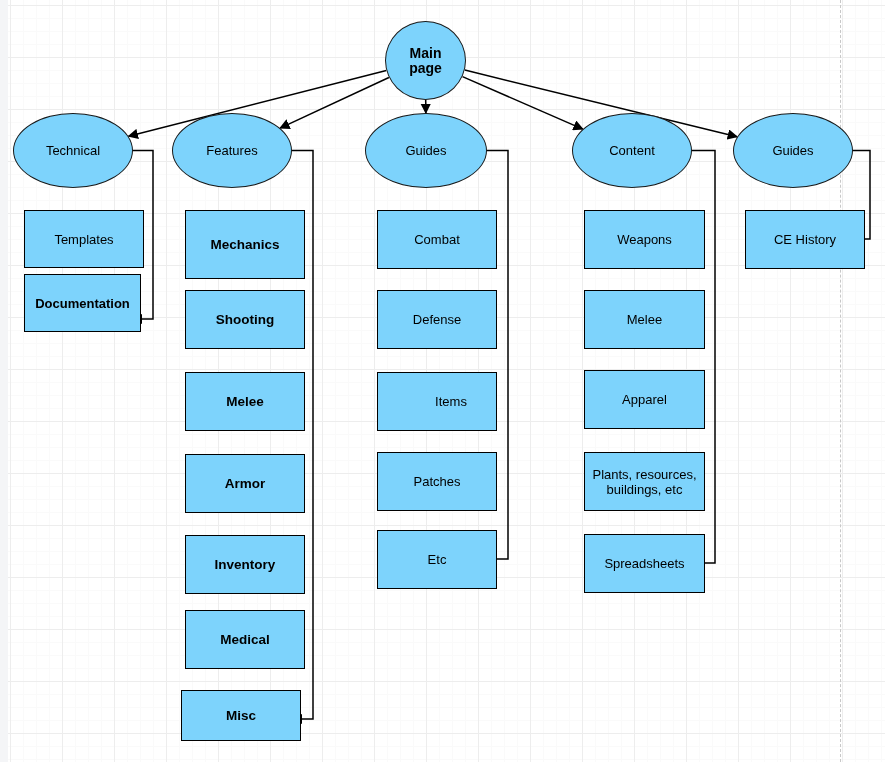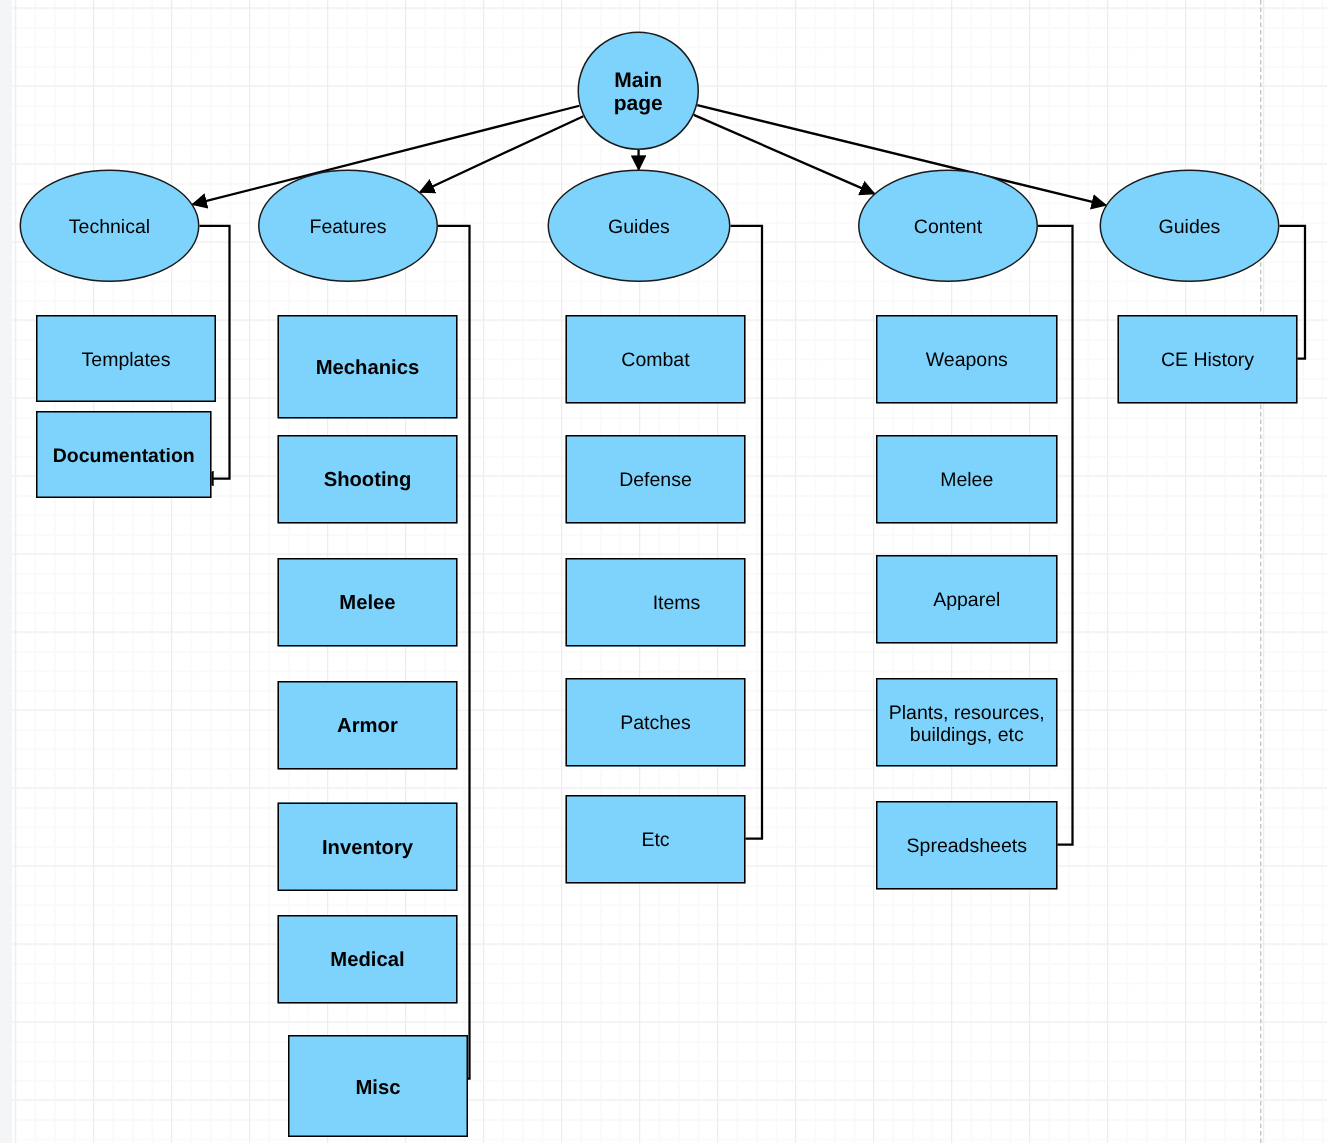--- a/index.html
+++ b/index.html
@@ -152,21 +152,21 @@
       </div>
       <div class="node box bold" style="left: 173px; top: 454px; width: 120px; height: 59px;">
         <span>Armor</span>
       </div>
       <div class="node box bold" style="left: 173px; top: 535px; width: 120px; height: 59px;">
         <span>Inventory</span>
       </div>
       <div class="node box bold" style="left: 173px; top: 610px; width: 120px; height: 59px;">
         <span>Medical</span>
       </div>
-      <div class="node box bold" style="left: 180px; top: 690px; width: 120px; height: 68px;">
+      <div class="node box bold" style="left: 169px; top: 690px; width: 120px; height: 51px;">
         <span>Misc</span>
       </div>
       <div class="node ellipse" style="left: 365px; top: 113px; width: 122px; height: 75px;">
         <span>Guides</span>
       </div>
       <div class="node box" style="left: 365px; top: 210px; width: 120px; height: 59px;">
         <span>Combat</span>
       </div>
       <div class="node box" style="left: 365px; top: 290px; width: 120px; height: 59px;">
         <span>Defense</span>

